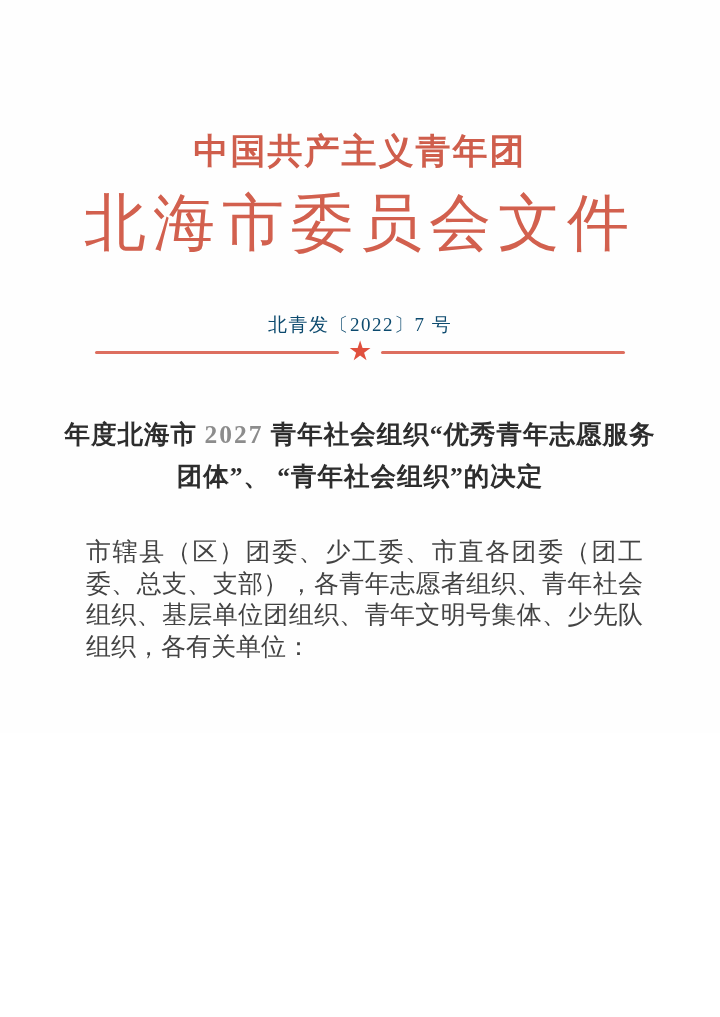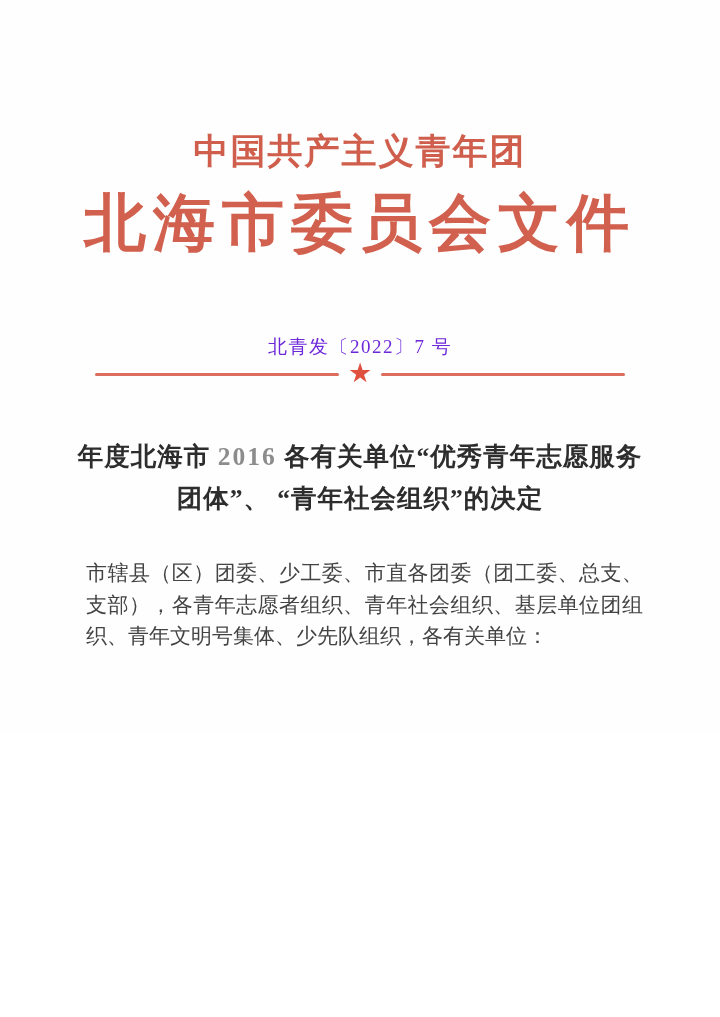--- a/index.html
+++ b/index.html
@@ -20,33 +20,33 @@
     color: #cf5e4c;
     font-size: 35px;
     font-weight: bold;
     letter-spacing: 2px;
     line-height: 44px;
   }
   .issuer2 {
     text-align: center;
     color: #d2604e;
     font-size: 62px;
-    font-weight: bold;
+    font-weight: normal;
     letter-spacing: 7px;
     line-height: 70px;
     margin-top: 14px;
   }
   
   .doc-number {
     text-align: center;
-    color: #6d28d9;
+    color: #0c4a6e;
     font-size: 19px;
     letter-spacing: 1.5px;
     line-height: 26px;
-    margin-top: 76px;
+    margin-top: 54px;
   }
   
   .divider {
     display: flex;
     align-items: center;
     height: 28px;
     margin: 0 95px;
   }
   .dline {
     flex: 1;
@@ -75,21 +75,21 @@
   .title .year {
     color: #8c8c8c;
     font-family: "Liberation Serif", "DejaVu Serif", serif;
     letter-spacing: 2px;
   }
   
   .body-text {
     margin: 38px 78px 0 86px;
     width: 557px;
     color: #434343;
-    font-size: 21px;
+    font-size: 25px;
     line-height: 31.5px;
     text-align: justify;
   }
   .para { margin: 0; }
   .para.indent { text-indent: 2em; margin-top: 10px; }
 </style>
 </head>
 <body>
 
 <div class="page">
@@ -102,21 +102,21 @@
 
     <div class="doc-number">北青发〔2022〕7 号</div>
 
     <div class="divider">
       <span class="dline"></span>
       <span class="star">★</span>
       <span class="dline"></span>
     </div>
 
     <h1 class="title">
-      <span class="title-line"><span>年度北海市 </span><span class="year">2016</span><span> 各有关单位“优秀青年志愿服务</span></span>
+      <span class="title-line"><span>年度北海市 </span><span class="year">2027</span><span> 青年社会组织“优秀青年志愿服务</span></span>
       <span class="title-line">团体”、 “青年社会组织”的决定</span>
     </h1>
 
     <div class="body-text">
       <p class="para">市辖县（区）团委、少工委、市直各团委（团工委、总支、支部），各青年志愿者组织、青年社会组织、基层单位团组织、青年文明号集体、少先队组织，各有关单位：</p>
     </div>
 
   </div>
 </div>
 

